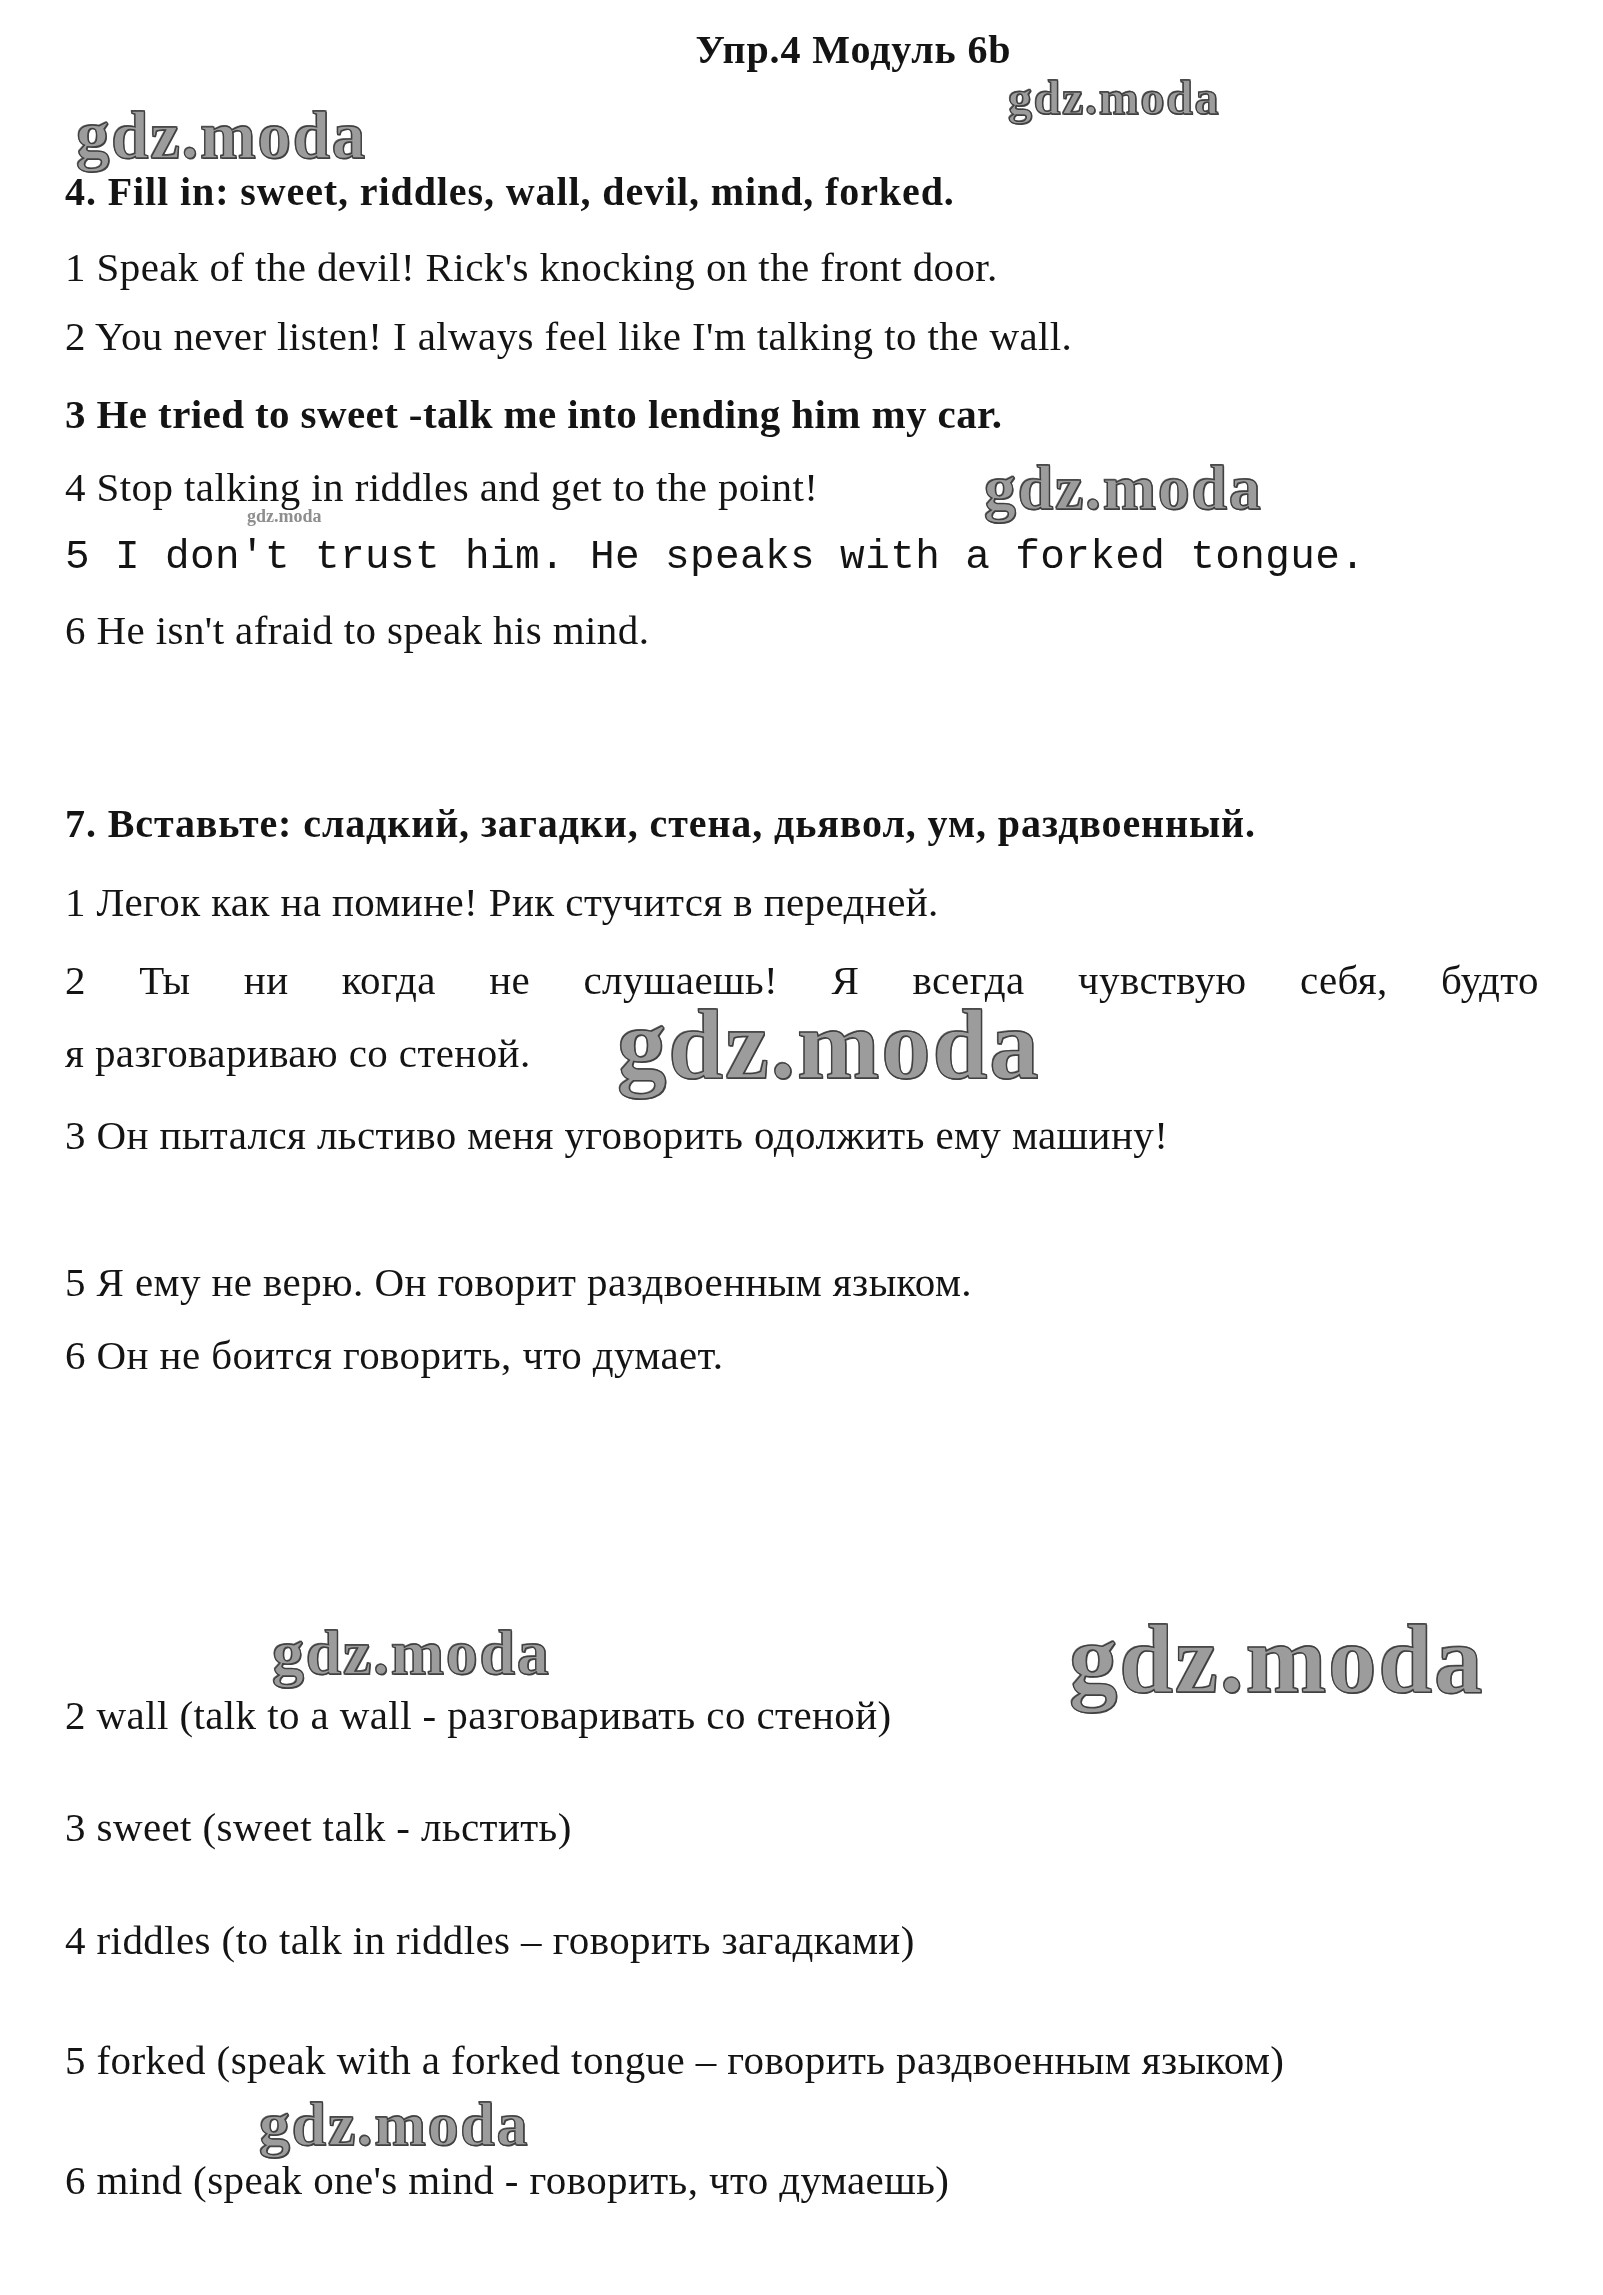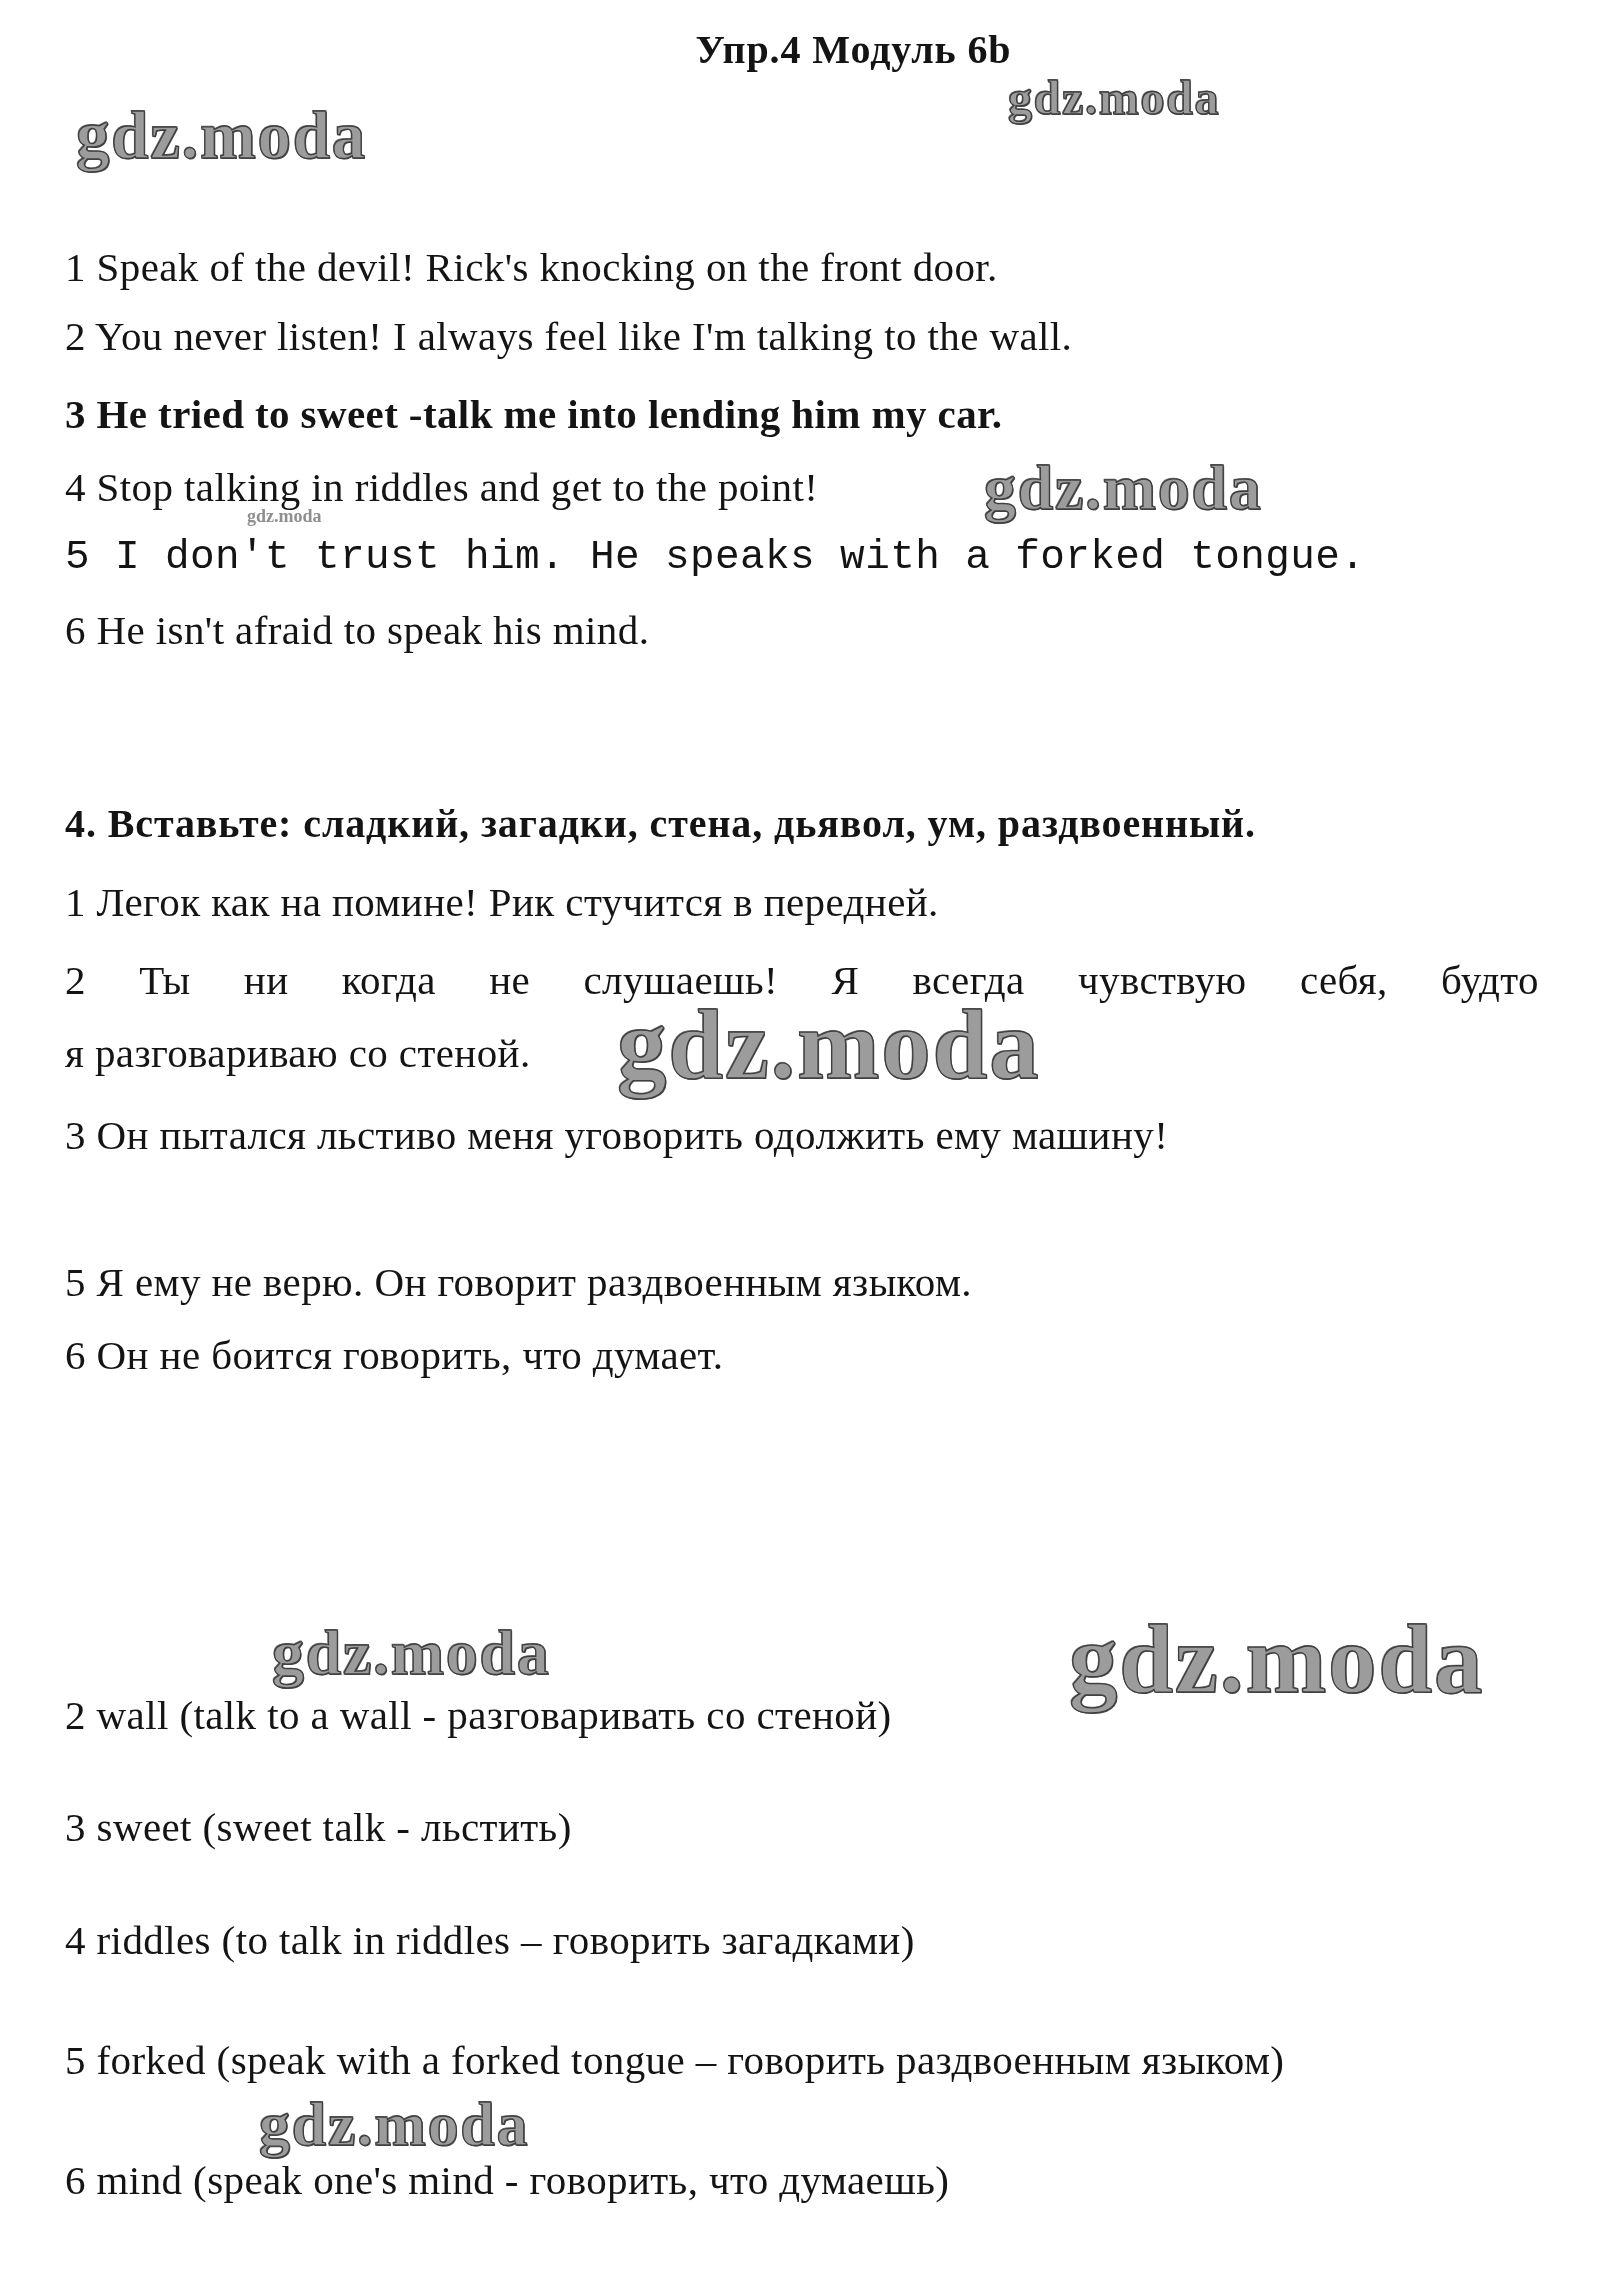--- a/index.html
+++ b/index.html
@@ -63,30 +63,31 @@
 </head>
 <body>
 
 <div id="page">
 
   <div class="title">Упр.4 Модуль 6b</div>
 
   <div class="wm" style="left:1008px; top:74px; font-size:48px;">gdz.moda</div>
   <div class="wm" style="left:76px; top:102px; font-size:67px;">gdz.moda</div>
 
+  <div class="line heading" style="top:169px;">4. Fill in: sweet, riddles, wall, devil, mind, forked.</div>
   <div class="line" style="top:244px;">1 Speak of the devil! Rick's knocking on the front door.</div>
   <div class="line" style="top:313px;">2 You never listen! I always feel like I'm talking to the wall.</div>
   <div class="line" style="top:391px;font-weight:bold;">3 He tried to sweet -talk me into lending him my car.</div>
   <div class="line" style="top:464px;">4 Stop talking in riddles and get to the point!</div>
   <div class="wm" style="left:984px; top:456px; font-size:64px;">gdz.moda</div>
   <div class="wm wm-small" style="left:247px; top:507px; font-size:18px;">gdz.moda</div>
   <div class="line" style="top:534px;font-family:Liberation Mono, monospace;">5 I don't trust him. He speaks with a forked tongue.</div>
   <div class="line" style="top:607px;">6 He isn't afraid to speak his mind.</div>
 
-  <div class="line heading" style="top:801px;">4. Вставьте: сладкий, загадки, стена, дьявол, ум, раздвоенный.</div>
+  <div class="line heading" style="top:801px;">7. Вставьте: сладкий, загадки, стена, дьявол, ум, раздвоенный.</div>
   <div class="line" style="top:879px;">1 Легок как на помине! Рик стучится в передней.</div>
   <div class="line justified" style="top:957px;">2 Ты ни когда не слушаешь! Я всегда чувствую себя, будто</div>
   <div class="line" style="top:1030px;">я разговариваю со стеной.</div>
   <div class="wm" style="left:617px; top:995px; font-size:99px;">gdz.moda</div>
   <div class="line" style="top:1112px;">3 Он пытался льстиво меня уговорить одолжить ему машину!</div>
   <div class="line" style="top:1259px;">5 Я ему не верю. Он говорит раздвоенным языком.</div>
   <div class="line" style="top:1332px;">6 Он не боится говорить, что думает.</div>
 
   <div class="wm" style="left:272px; top:1621px; font-size:64px;">gdz.moda</div>
   <div class="wm" style="left:1069px; top:1611px; font-size:97px;">gdz.moda</div>

